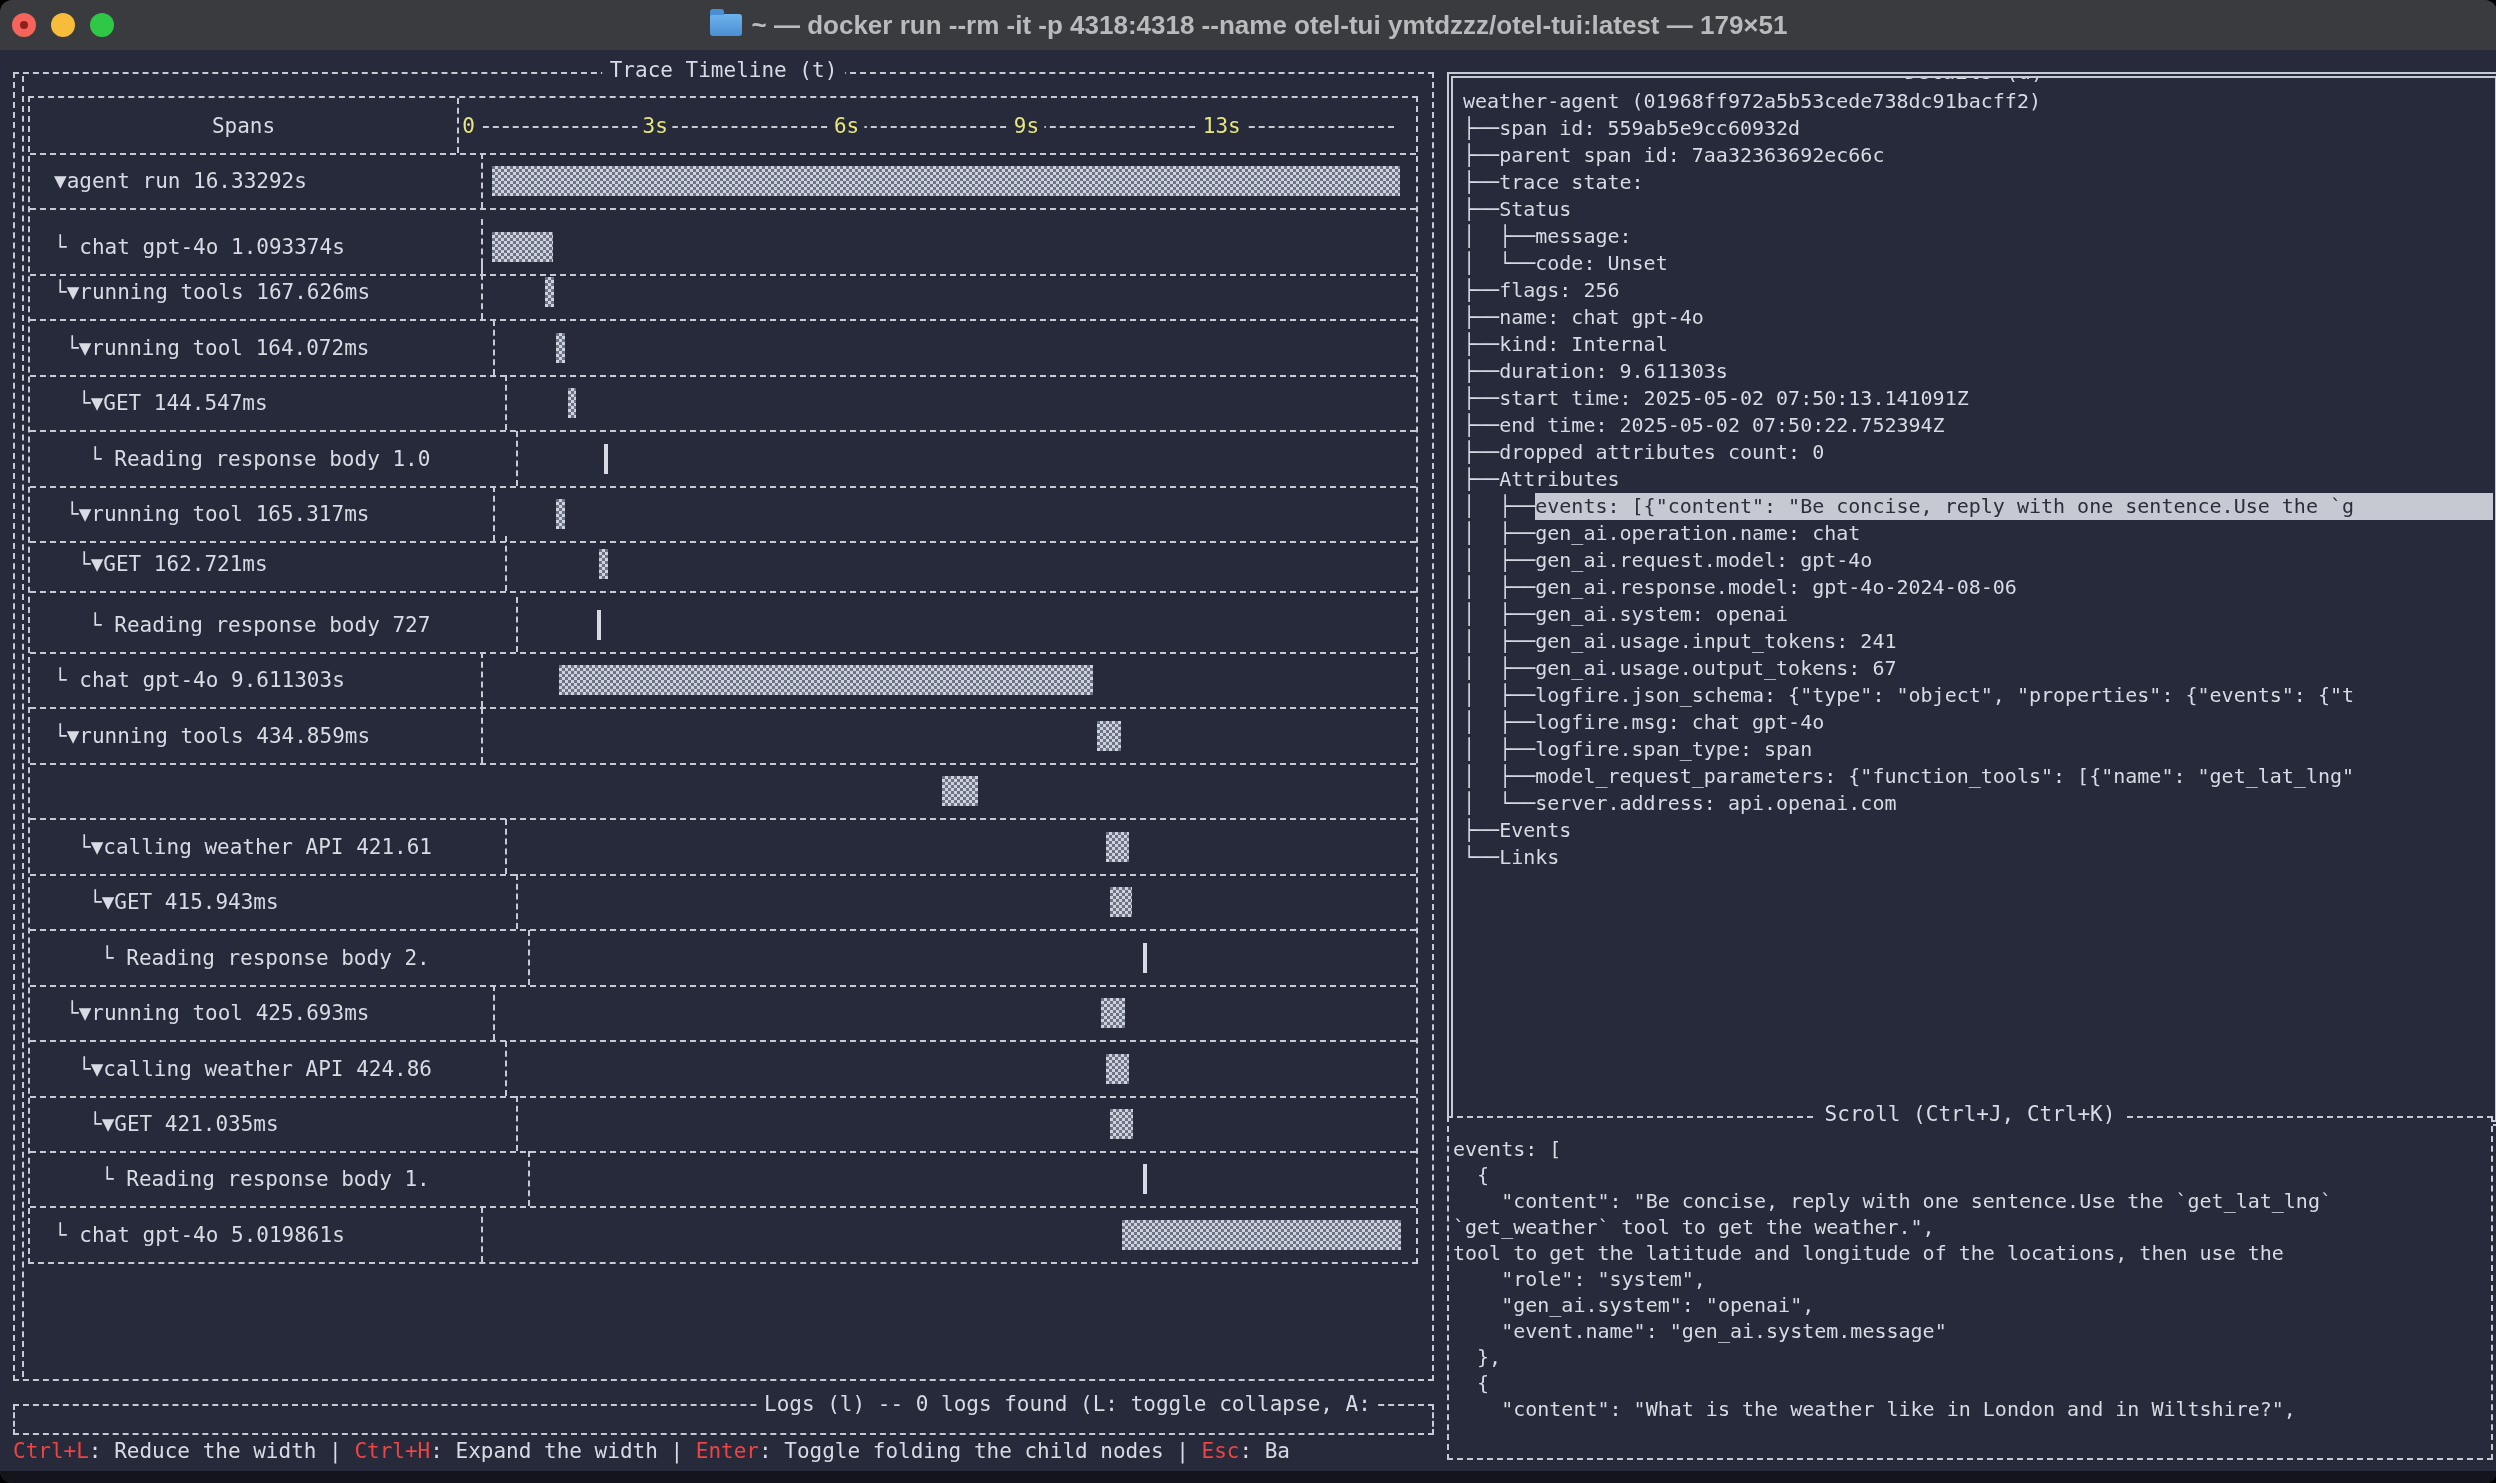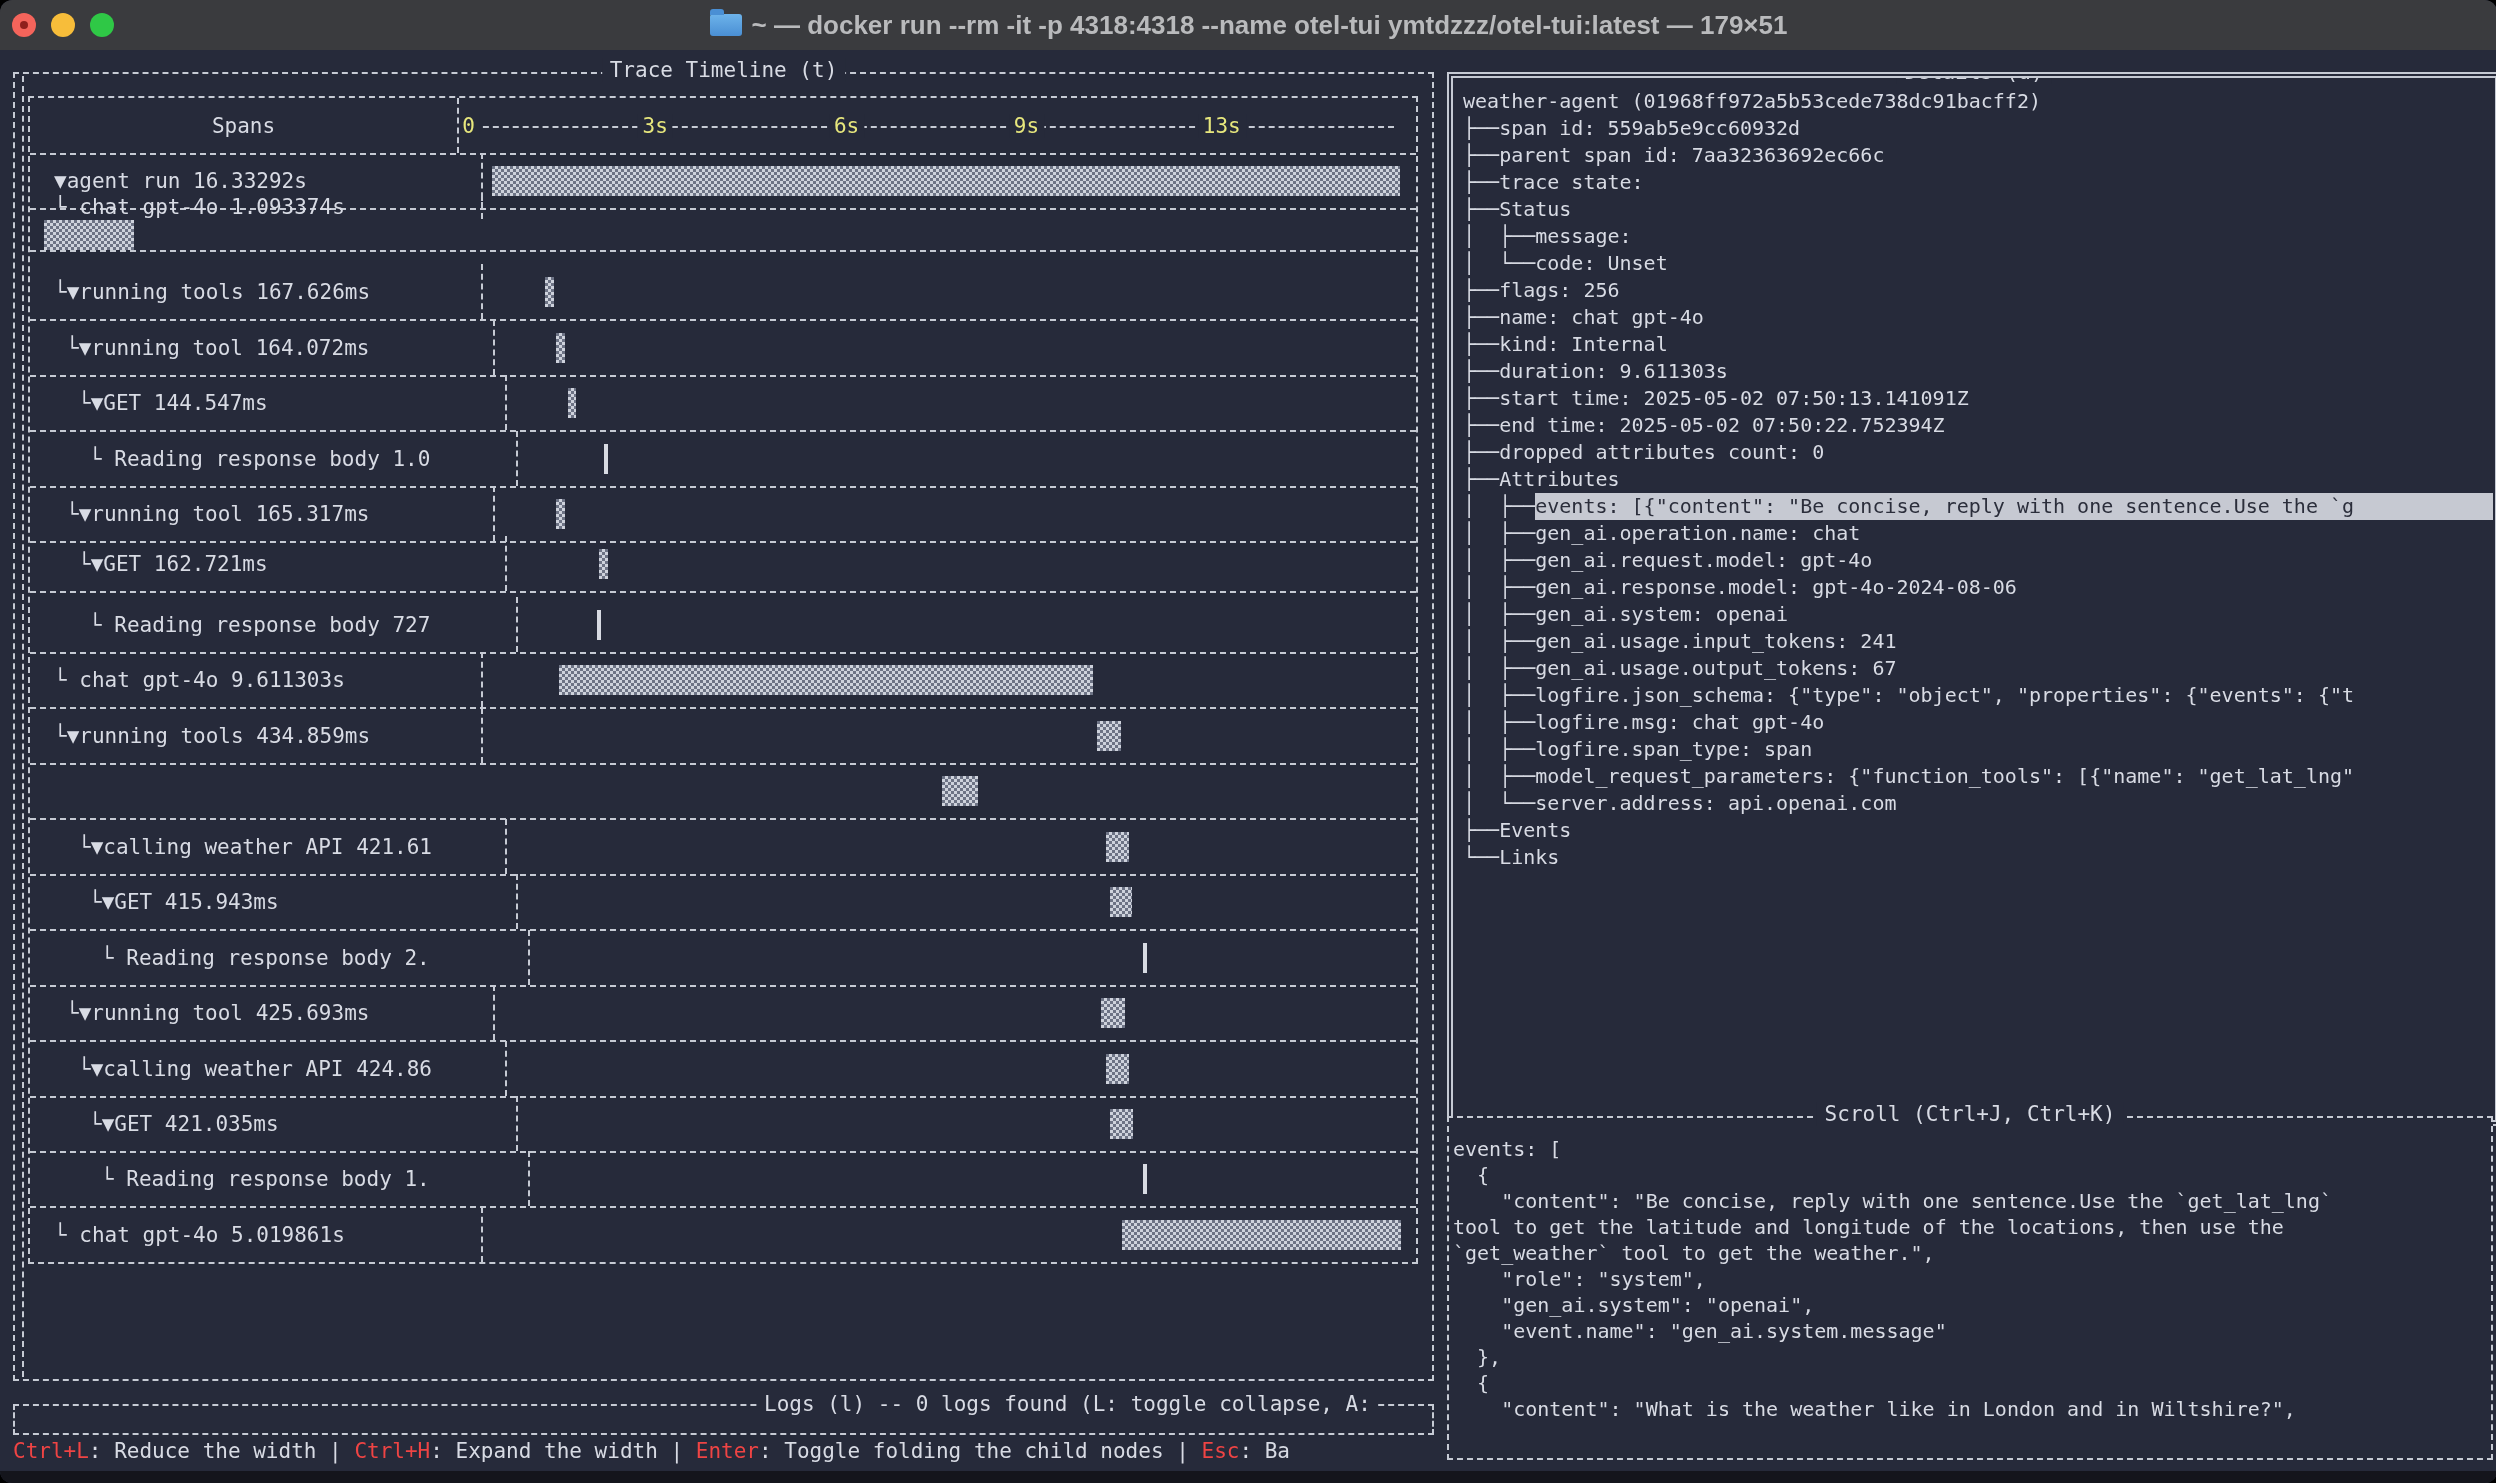--- a/index.html
+++ b/index.html
@@ -95,21 +95,21 @@
             <span class="tick" style="left: 79.7%;">13s</span>
           </div>
       </div>
       <div id="span-rows">
           <div class="srow" style="top: 55px;">
             <div class="cell-label" style="padding-left: 24px;">▼agent run 16.33292s</div>
             <div class="cell-track">
               <div class="bar" style="left: 1%; width: 97.3025%;"></div>
             </div>
           </div>
-          <div class="srow" style="top: 97px; flex-direction: column;">
+          <div class="srow" style="top: 121px;">
             <div class="cell-label" style="padding-left: 24px;">└ chat gpt-4o 1.093374s</div>
             <div class="cell-track">
               <div class="bar" style="left: 1%; width: 6.51372%;"></div>
             </div>
           </div>
           <div class="srow" style="top: 166px;">
             <div class="cell-label" style="padding-left: 24px;">└▼running tools 167.626ms</div>
             <div class="cell-track">
               <div class="bar" style="left: 6.6%; width: 0.998623%;"></div>
             </div>
@@ -259,22 +259,22 @@
         <div class="dline"><span>└──</span><span class="dtext">Links</span></div>
       </div>
   </div>
 
   <div class="panel" id="scroll-panel">
     <span class="panel-title">Scroll (Ctrl+J, Ctrl+K)</span>
     <div id="scroll-lines">
         <div class="sline">events: [</div>
         <div class="sline">  {</div>
         <div class="sline">    "content": "Be concise, reply with one sentence.Use the `get_lat_lng`</div>
+        <div class="sline">`get_weather` tool to get the weather.",</div>
         <div class="sline">tool to get the latitude and longitude of the locations, then use the</div>
-        <div class="sline">`get_weather` tool to get the weather.",</div>
         <div class="sline">    "role": "system",</div>
         <div class="sline">    "gen_ai.system": "openai",</div>
         <div class="sline">    "event.name": "gen_ai.system.message"</div>
         <div class="sline">  },</div>
         <div class="sline">  {</div>
         <div class="sline">    "content": "What is the weather like in London and in Wiltshire?",</div>
       </div>
   </div>
 
   <div id="bottom-strip"></div>

